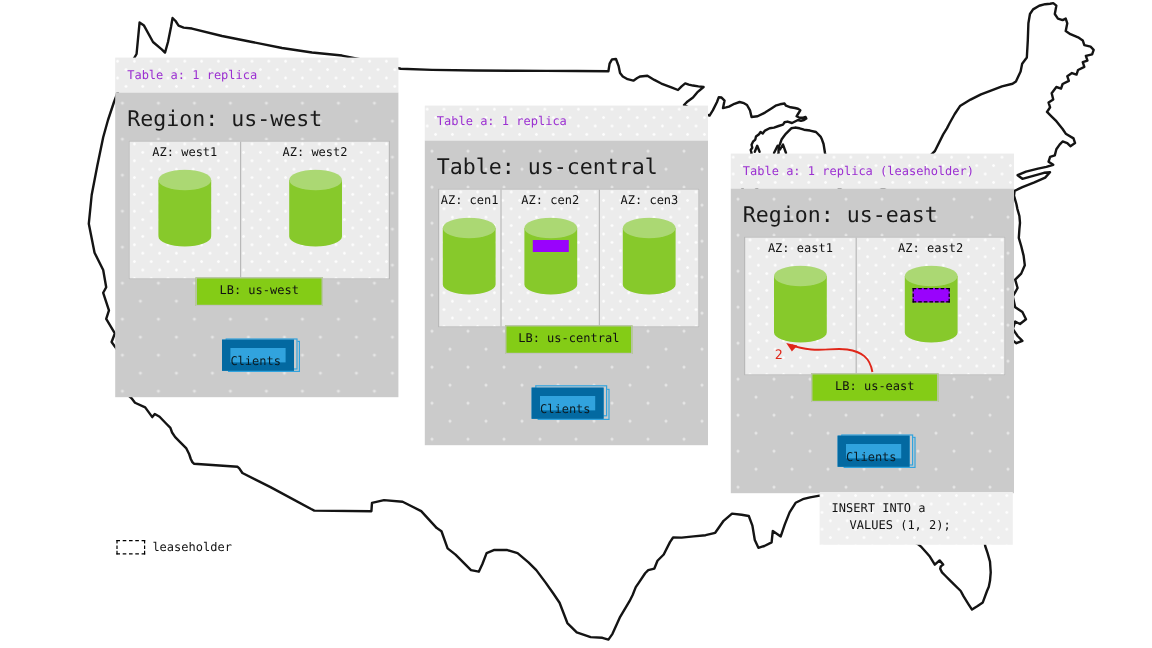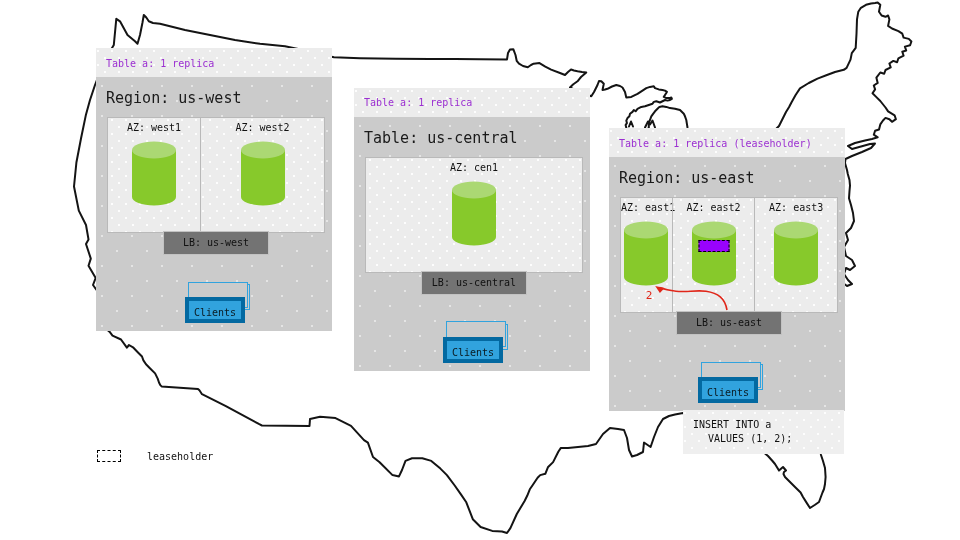--- a/index.html
+++ b/index.html
@@ -10,51 +10,51 @@
   .region-header{position:absolute;left:0;top:0;right:0;height:29px;background:#ececec;
       background-image:radial-gradient(circle,rgba(255,255,255,.9) .9px,rgba(255,255,255,0) 1.3px),
                        radial-gradient(circle,rgba(255,255,255,.9) .9px,rgba(255,255,255,0) 1.3px);
       background-size:14px 14px,14px 14px;background-position:2px 3px,9px 10px;padding-left:16px;}
   .region-header span{position:absolute;left:10px;top:50%;transform:translateY(-50%);
       font-size:10px;color:#9b2fd1;white-space:pre;}
   .region-body{position:absolute;left:0;top:29px;right:0;bottom:0;background:#cbcbcb;
       background-image:radial-gradient(circle,rgba(255,255,255,.5) 1px,rgba(255,255,255,0) 1.5px),
                        radial-gradient(circle,rgba(255,255,255,.5) 1px,rgba(255,255,255,0) 1.5px);
       background-size:30px 30px,30px 30px;background-position:6px 9px,21px 24px;}
-  .region-title{position:absolute;left:10px;top:41px;font-size:15px;color:#1a1a1a;white-space:pre;}
+  .region-title{position:absolute;left:10px;top:41px;font-size:18px;color:#1a1a1a;white-space:pre;}
   .az-row{position:absolute;left:11px;top:69px;width:218px;height:116px;background:#ececec;
       border:1px solid #b9b9b9;box-sizing:border-box;display:flex;
       background-image:radial-gradient(circle,rgba(255,255,255,.9) .9px,rgba(255,255,255,0) 1.3px),
                        radial-gradient(circle,rgba(255,255,255,.9) .9px,rgba(255,255,255,0) 1.3px);
       background-size:14px 14px,14px 14px;background-position:4px 2px,11px 9px;}
   .az-col{position:relative;flex:1 1 0;height:100%;}
   .az-col + .az-col{border-left:1px solid #b9b9b9;padding-left:31px;}
   .az-label{position:absolute;left:0;right:0;top:4px;text-align:center;font-size:10px;color:#111;white-space:pre;}
   .cylinder{position:absolute;left:50%;top:23px;transform:translateX(-50%);}
   .replica{position:absolute;left:50%;top:42px;transform:translateX(-50%);width:30px;height:10px;
       background:#9903fc;z-index:3;}
   .replica.leaseholder{width:31px;height:12px;border:1.8px dashed #000;box-sizing:border-box;background:#9903fc;}
-  .lb-box{position:absolute;left:67px;top:183px;width:106px;height:24px;background:#737373;
+  .lb-box{position:absolute;left:67px;top:183px;width:106px;height:24px;background:#84cc16;
       border:1px solid #c2c2c2;box-sizing:border-box;z-index:3;text-align:center;
       font-size:10px;color:#111;line-height:22px;white-space:pre;}
   .clients{position:absolute;left:89px;top:231px;width:60px;height:26px;z-index:3;}
   .clients .stack2{position:absolute;left:5px;top:5px;width:100%;height:100%;border:1.6px solid #31a3de;box-sizing:border-box;}
   .clients .stack1{position:absolute;left:2.5px;top:2.5px;width:100%;height:100%;border:1.6px solid #31a3de;box-sizing:border-box;background:#cbcbcb;}
-  .clients .face{position:absolute;left:0;top:18px;width:100%;height:100%;background:#31a3de;
-      border:4px solid #0369a1;box-sizing:border-box;text-align:center;line-height:24px;
+  .clients .face{position:absolute;left:0;top:4px;width:100%;height:100%;background:#31a3de;
+      border:7px solid #0369a1;box-sizing:border-box;line-height:24px;
       font-size:10px;color:#0b1b22;white-space:pre;}
   #insert-box{position:absolute;left:683px;top:410px;width:161px;height:44px;background:#efefef;z-index:2;
       background-image:radial-gradient(circle,rgba(255,255,255,.9) .9px,rgba(255,255,255,0) 1.3px),
                        radial-gradient(circle,rgba(255,255,255,.9) .9px,rgba(255,255,255,0) 1.3px);
       background-size:14px 14px,14px 14px;background-position:2px 3px,9px 10px;text-align:right;}
   #insert-box .sql-line{position:absolute;left:10px;font-size:10px;line-height:14px;color:#111;white-space:pre;}
   #legend{position:absolute;left:97px;top:450px;z-index:2;height:14px;}
   #legend .swatch{position:absolute;left:0;top:0;width:24px;height:12px;border:1.7px dashed #000;
       box-sizing:border-box;background:#fff;}
-  #legend .label{position:absolute;left:30px;top:1px;font-size:10px;color:#111;white-space:pre;margin-left:20px;}
+  #legend .label{position:absolute;left:30px;top:1px;font-size:10px;color:#111;white-space:pre;}
   #arrow-layer{position:absolute;left:0;top:0;z-index:5;pointer-events:none;}
   .num2{font-size:11px;fill:#e02619;font-family:"DejaVu Sans Mono","Liberation Mono",monospace;}
 </style>
 </head>
 <body>
 
 <div id="stage">
 
   <svg id="map-layer" width="960" height="540" viewBox="0 0 960 540">
     <g fill="none" stroke="#141414" stroke-width="2" stroke-linejoin="round" stroke-linecap="round">
@@ -144,20 +144,35 @@
     </div>
     <div class="region-title">Table: us-central</div>
     <div class="az-row">
       <div class="az-col">
         <div class="az-label">AZ: cen1</div>
         <svg class="cylinder" width="46" height="66">
           <path d="M1,9 V56 A22,8.5 0 0 0 45,56 V9 Z" fill="#87c92b"></path>
           <ellipse cx="23" cy="9" rx="22" ry="8.5" fill="#abd873"></ellipse>
         </svg>
       </div>
+      <div class="az-col">
+        <div class="az-label">AZ: cen2</div>
+        <svg class="cylinder" width="46" height="66">
+          <path d="M1,9 V56 A22,8.5 0 0 0 45,56 V9 Z" fill="#87c92b"></path>
+          <ellipse cx="23" cy="9" rx="22" ry="8.5" fill="#abd873"></ellipse>
+        </svg>
+        <div class="replica"></div>
+      </div>
+      <div class="az-col">
+        <div class="az-label">AZ: cen3</div>
+        <svg class="cylinder" width="46" height="66">
+          <path d="M1,9 V56 A22,8.5 0 0 0 45,56 V9 Z" fill="#87c92b"></path>
+          <ellipse cx="23" cy="9" rx="22" ry="8.5" fill="#abd873"></ellipse>
+        </svg>
+      </div>
     </div>
     <div class="lb-box">LB: us-central</div>
     <div class="clients">
       <div class="stack2"></div>
       <div class="stack1"></div>
       <div class="face">Clients</div>
     </div>
   </div>
 
   <div class="region-block" style="left:609px;top:128px;">
@@ -175,27 +190,20 @@
         </svg>
       </div>
       <div class="az-col">
         <div class="az-label">AZ: east2</div>
         <svg class="cylinder" width="46" height="66">
           <path d="M1,9 V56 A22,8.5 0 0 0 45,56 V9 Z" fill="#87c92b"></path>
           <ellipse cx="23" cy="9" rx="22" ry="8.5" fill="#abd873"></ellipse>
         </svg>
         <div class="replica leaseholder"></div>
       </div>
-      <div class="az-col">
-        <div class="az-label">AZ: east3</div>
-        <svg class="cylinder" width="46" height="66">
-          <path d="M1,9 V56 A22,8.5 0 0 0 45,56 V9 Z" fill="#87c92b"></path>
-          <ellipse cx="23" cy="9" rx="22" ry="8.5" fill="#abd873"></ellipse>
-        </svg>
-      </div>
     </div>
     <div class="lb-box">LB: us-east</div>
     <div class="clients">
       <div class="stack2"></div>
       <div class="stack1"></div>
       <div class="face">Clients</div>
     </div>
   </div>
 
   <div id="insert-box">

